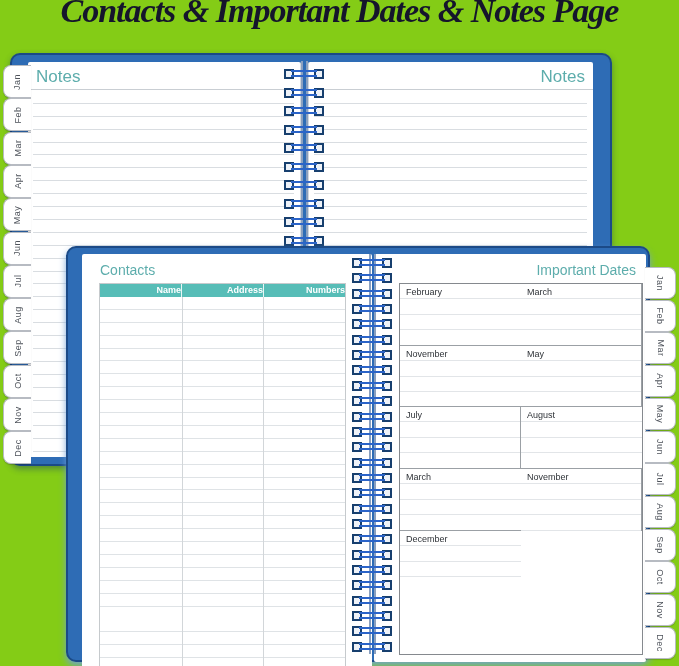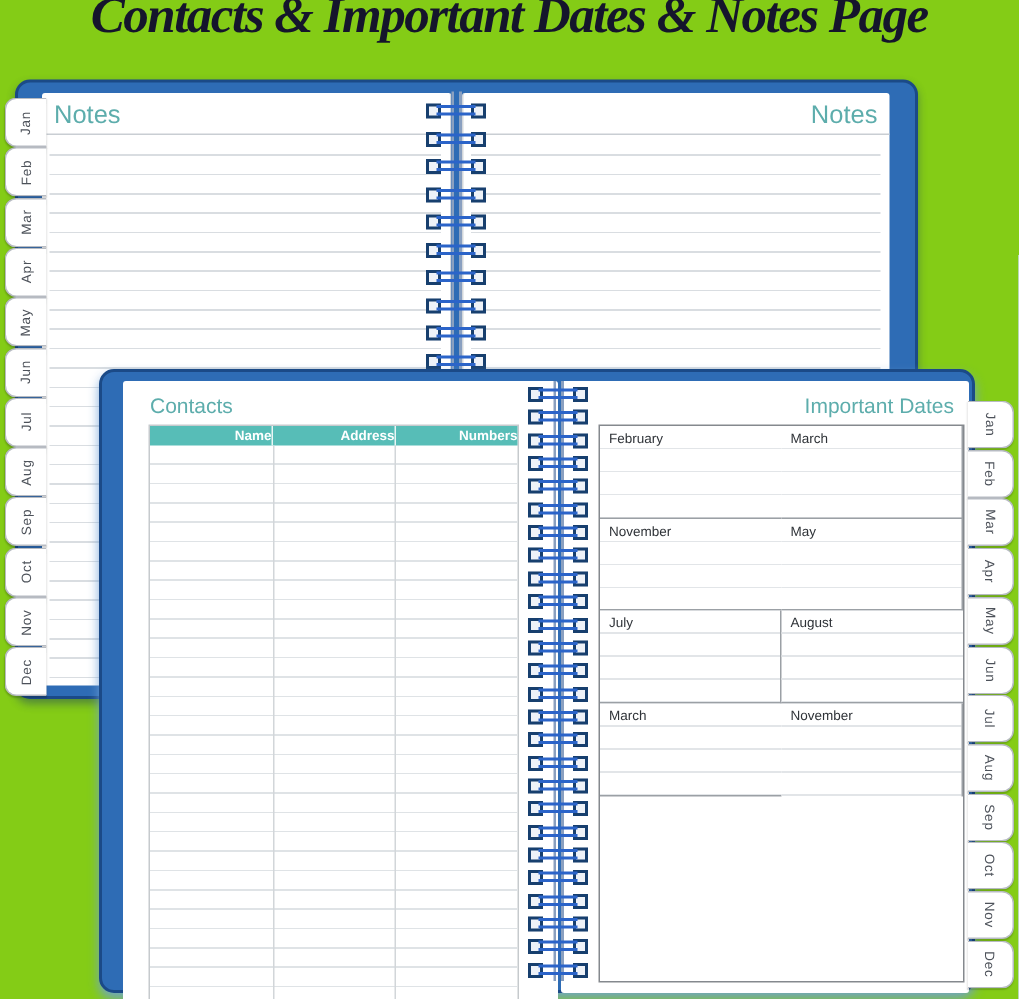--- a/index.html
+++ b/index.html
@@ -290,20 +290,21 @@
       <div class="sheet-head right">Important Dates</div>
       <div class="dates-grid" id="dates-grid">
           <div class="month-cell no-r"><span>February</span></div>
           <div class="month-cell"><span>March</span></div>
           <div class="month-cell no-r"><span>November</span></div>
           <div class="month-cell"><span>May</span></div>
           <div class="month-cell"><span>July</span></div>
           <div class="month-cell no-r"><span>August</span></div>
           <div class="month-cell no-r"><span>March</span></div>
           <div class="month-cell no-b"><span>November</span></div>
+          <div class="month-cell no-r no-b"><span>December</span></div>
         </div>
     </div>
     <div class="spiral" id="spiral-front">
         <div class="wire-vert"></div>
         <div class="coil" style="top: 4px;">
           <div class="sq l"></div>
           <div class="sq r"></div>
           <div class="bar t"></div>
           <div class="bar b"></div>
         </div>

